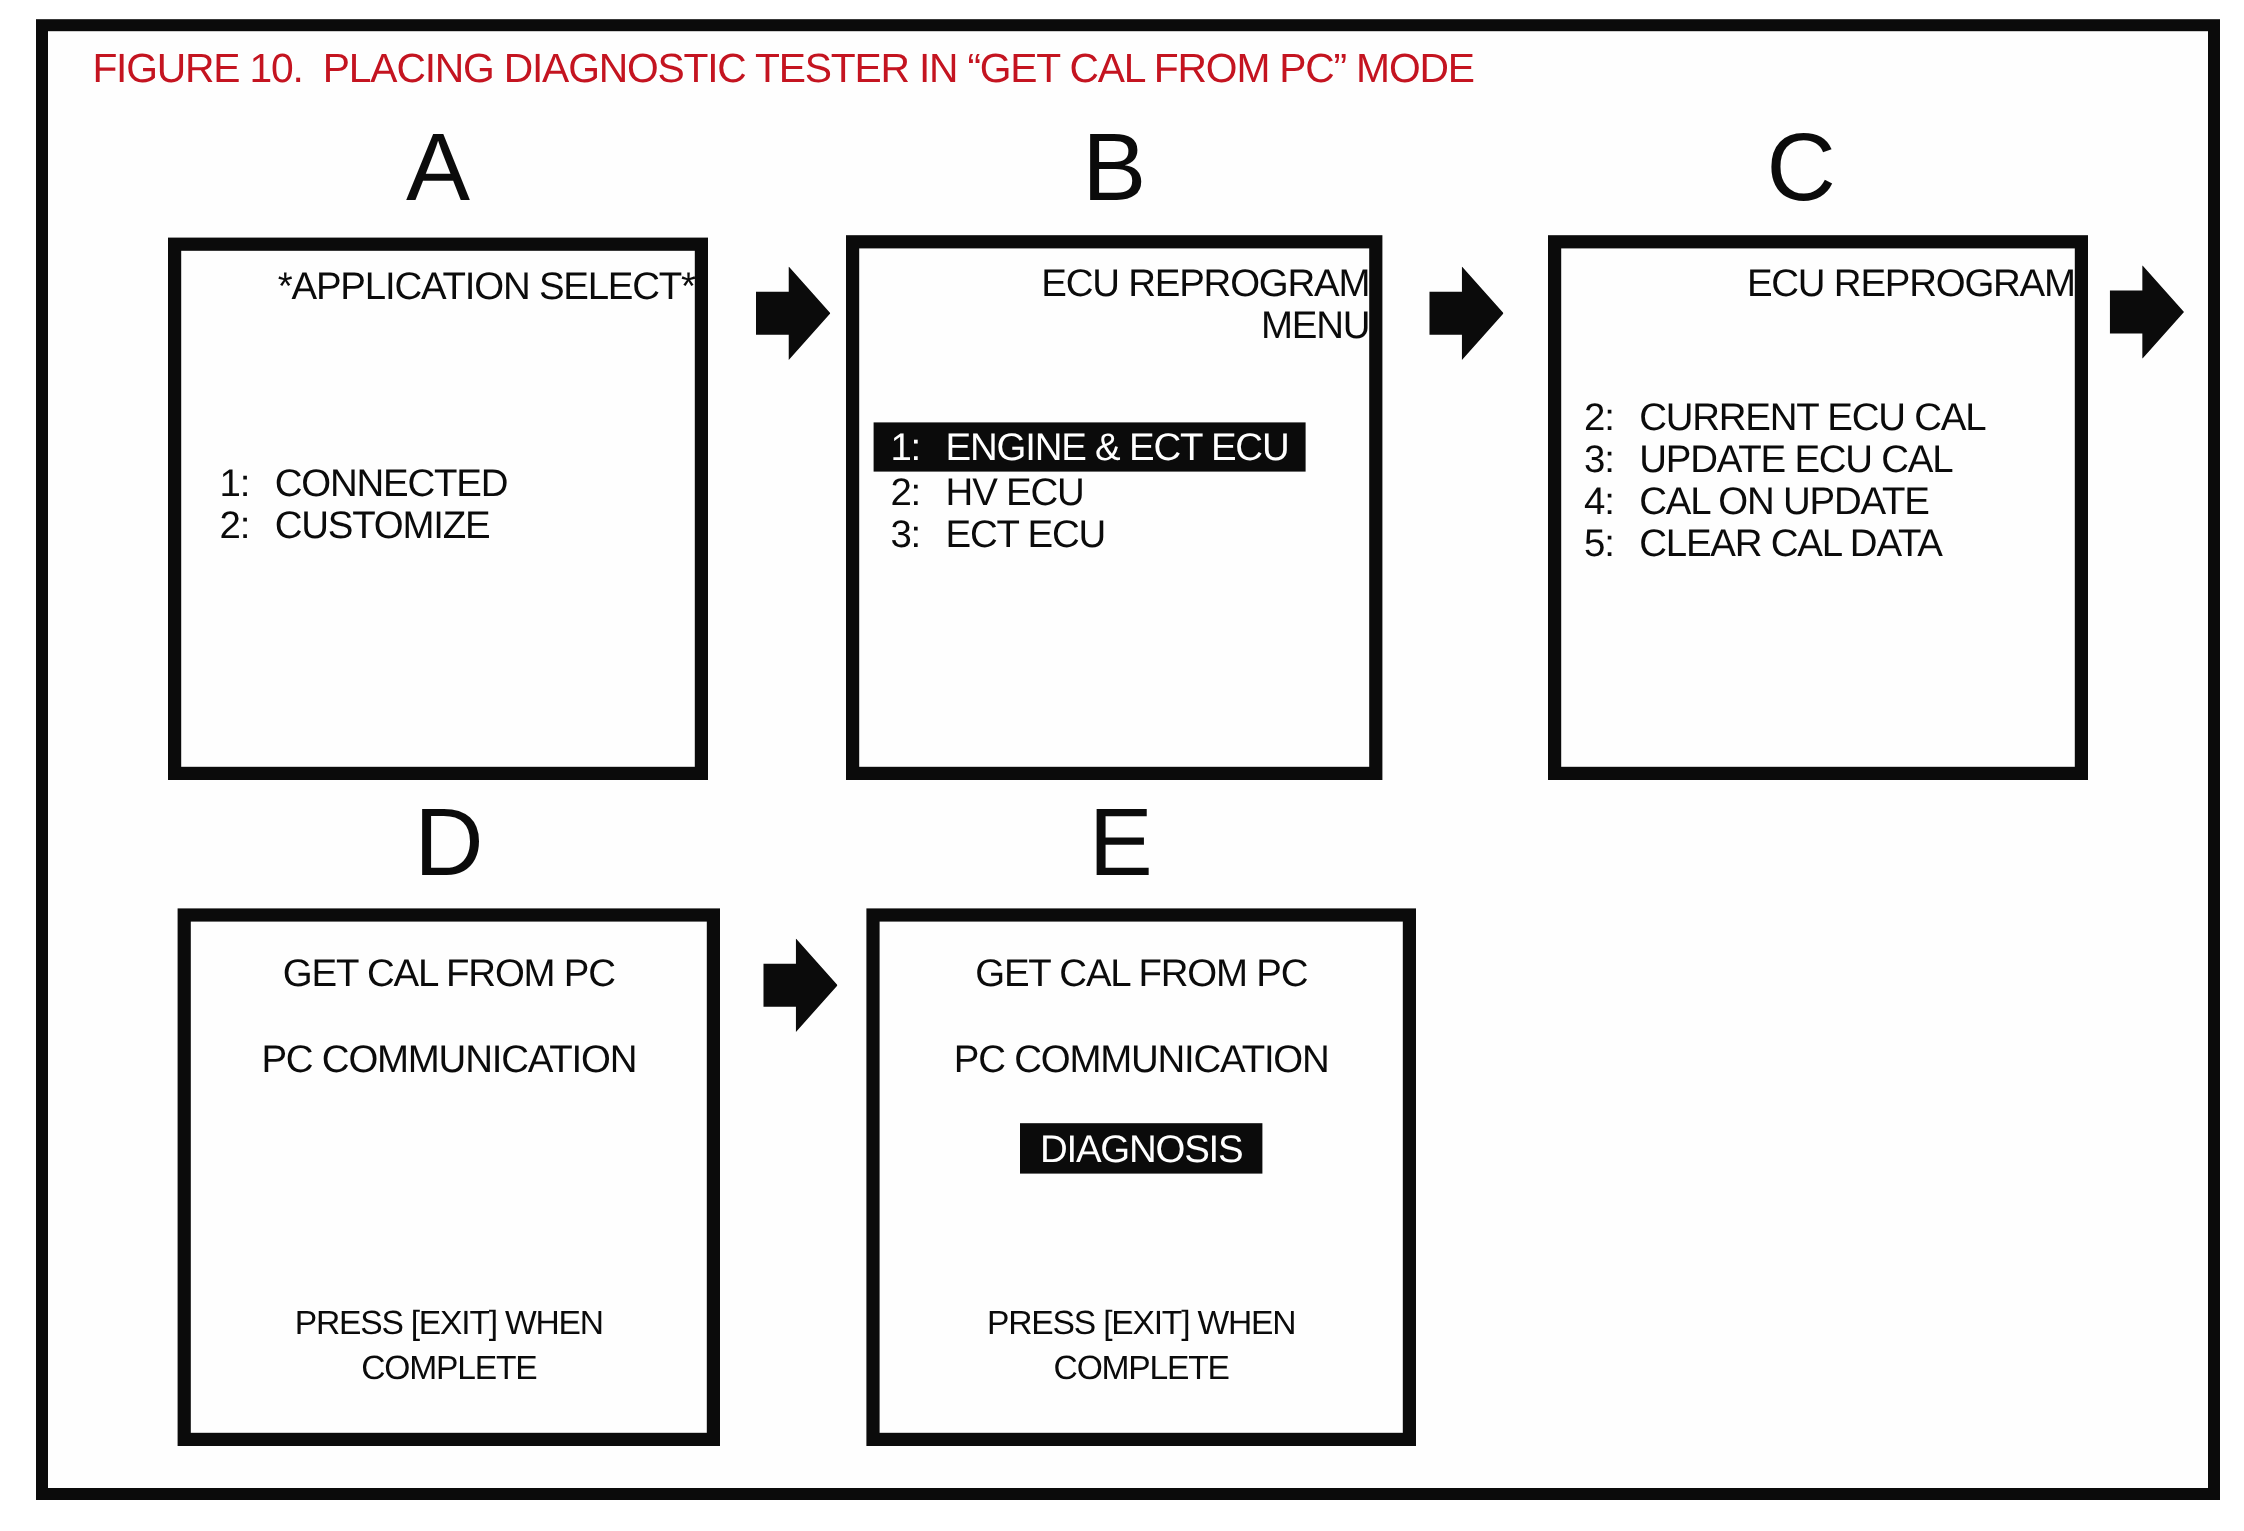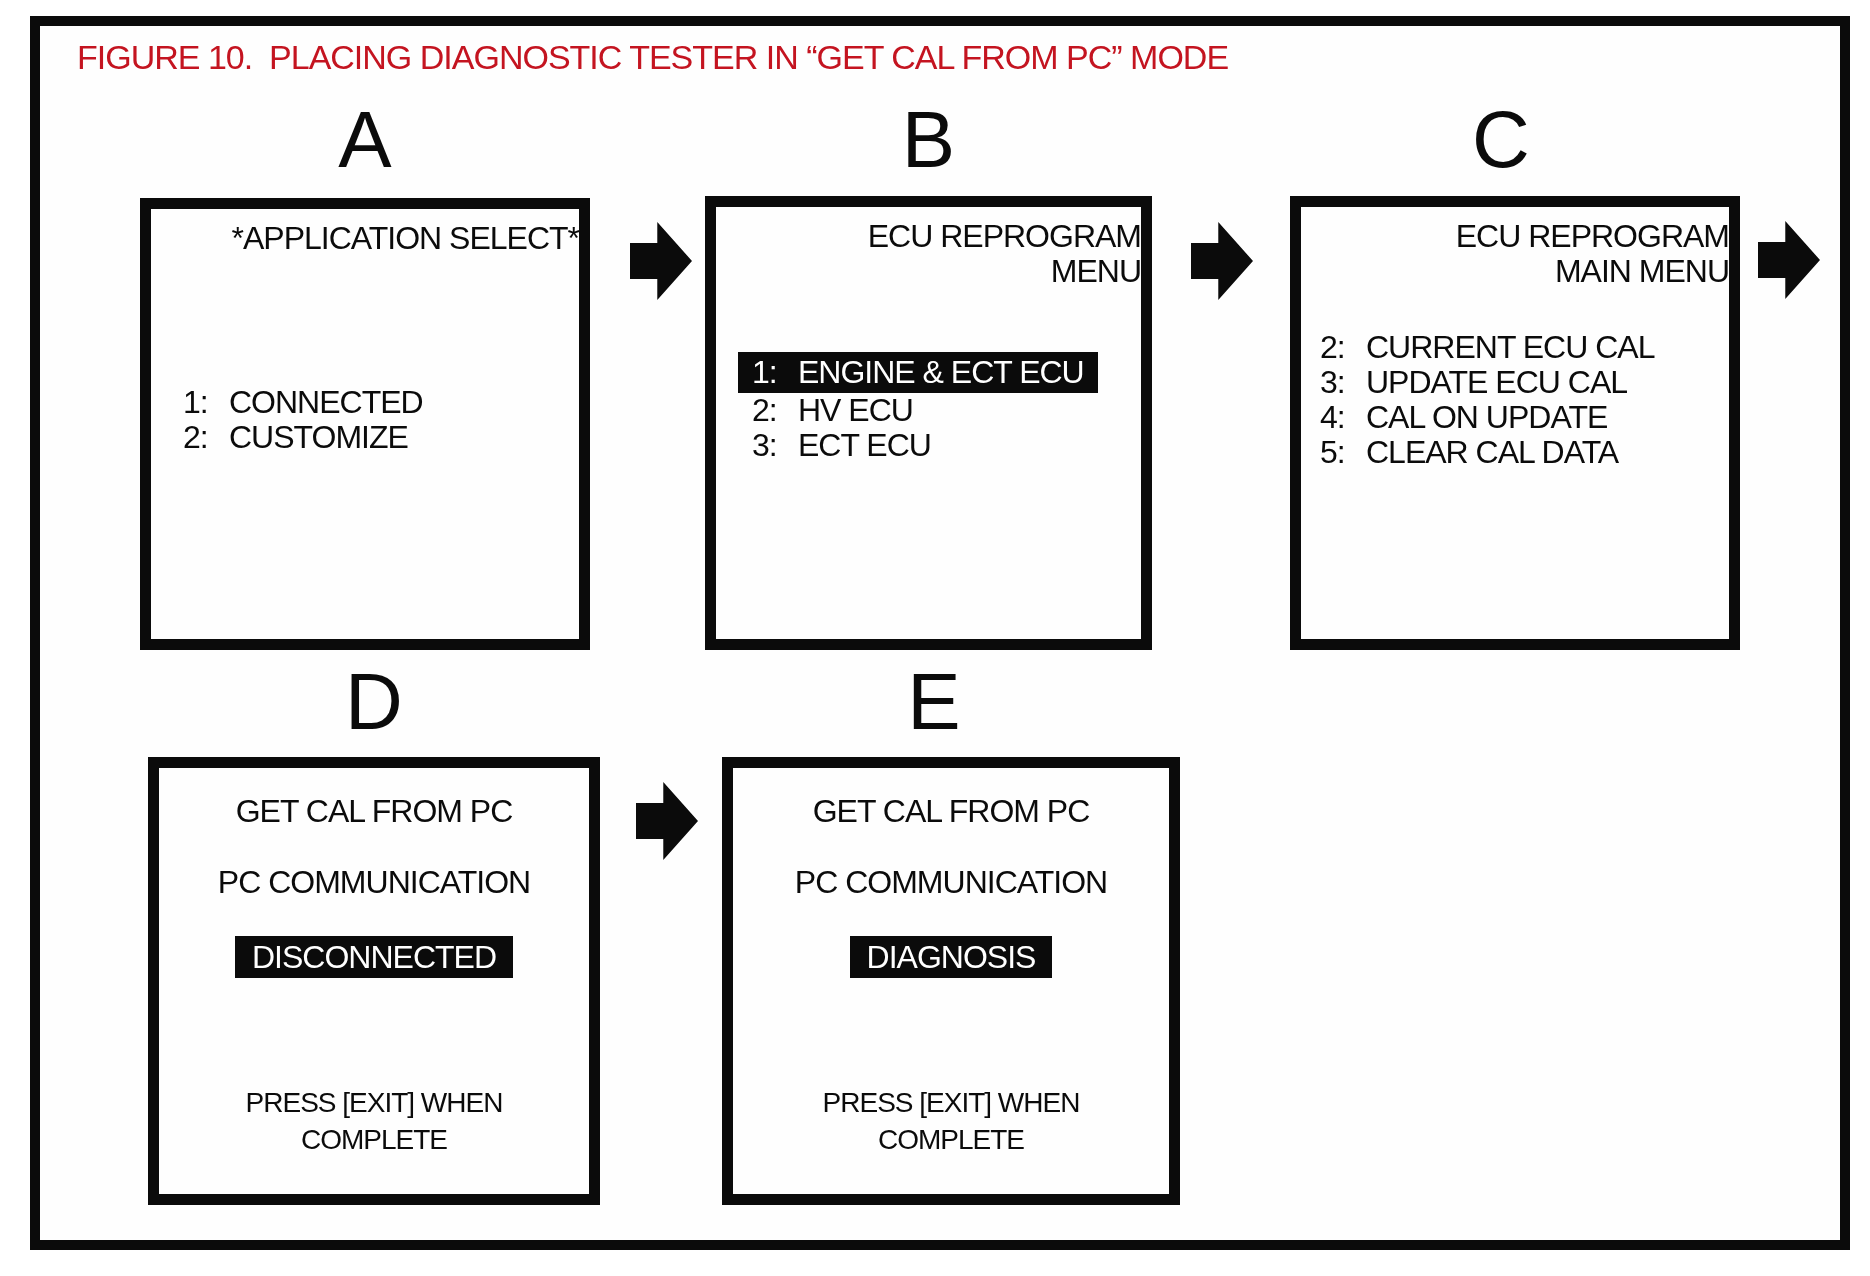--- a/index.html
+++ b/index.html
@@ -35,21 +35,21 @@
   #panel-c { left:1290px; top:196px; width:450px; height:454px; }
   #panel-d { left:148px;  top:757px; width:452px; height:448px; }
   #panel-e { left:722px;  top:757px; width:458px; height:448px; }
 
   .screen-title {
     position:absolute; left:0; right:0; top:12px; text-align:right;
     font-size:32px; line-height:35px; letter-spacing:-1px; white-space:nowrap;
   }
   .menu { position:absolute; }
   #panel-a .menu { left:18px; top:176px; }
-  #panel-b .menu { left:22px;  top:145px; }
+  #panel-b .menu { left:12px;  top:145px; }
   #panel-c .menu { left:5px;  top:123px; }
   .item {
     display:table; height:35px; line-height:35px; font-size:32px; letter-spacing:-1px;
     white-space:nowrap; padding:0 14px;
   }
   .item .num { display:inline-block; width:46px; }
   .item.hl { background:#0b0b0b; color:#ffffff; padding-top:3px; padding-bottom:3px; }
 
   .sline { position:absolute; left:0; right:0; text-align:center; font-size:32px; letter-spacing:-1px; white-space:nowrap; }
   .sline.l1 { top:25px; }
@@ -118,21 +118,20 @@
       <div class="item">
           <span class="num">3:</span>
           <span>ECT ECU</span>
         </div>
     </div>
   </div>
 
   <div class="panel" id="panel-c">
     <div class="screen-title">
       <div>ECU REPROGRAM</div>
-      <div>MAIN MENU</div>
     </div>
     <div class="menu">
       <div class="item">
           <span class="num">2:</span>
           <span>CURRENT ECU CAL</span>
         </div>
       <div class="item">
           <span class="num">3:</span>
           <span>UPDATE ECU CAL</span>
         </div>
@@ -143,23 +142,20 @@
       <div class="item">
           <span class="num">5:</span>
           <span>CLEAR CAL DATA</span>
         </div>
     </div>
   </div>
 
   <div class="panel" id="panel-d">
     <div class="sline l1">GET CAL FROM PC</div>
     <div class="sline l2">PC COMMUNICATION</div>
-    <div class="status-row">
-      <span class="status-badge">DISCONNECTED</span>
-    </div>
     <div class="sfooter">
       <div>PRESS [EXIT] WHEN</div>
       <div>COMPLETE</div>
     </div>
   </div>
 
   <div class="panel" id="panel-e">
     <div class="sline l1">GET CAL FROM PC</div>
     <div class="sline l2">PC COMMUNICATION</div>
     <div class="status-row">

